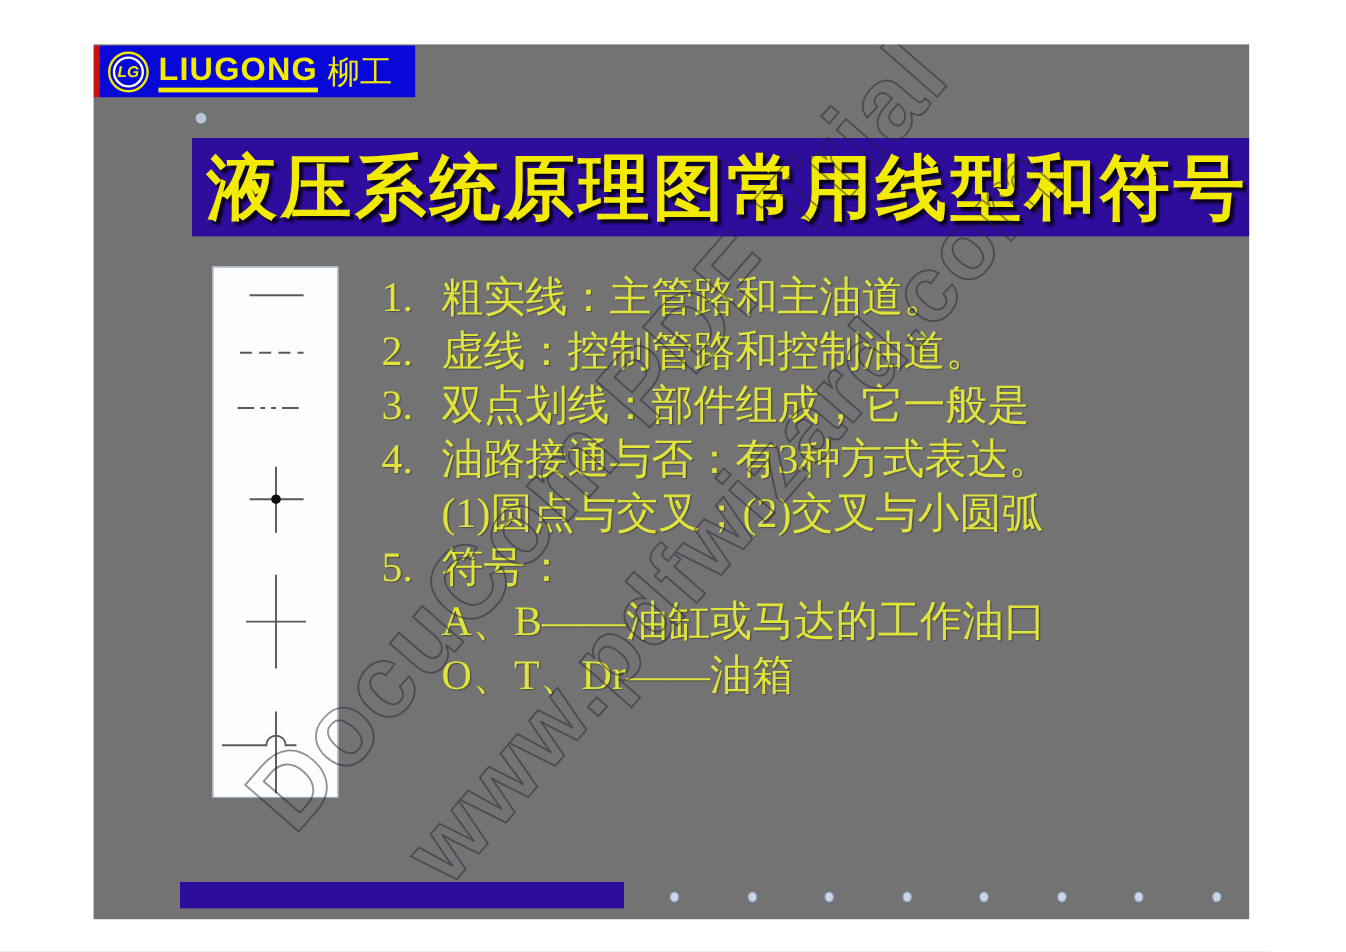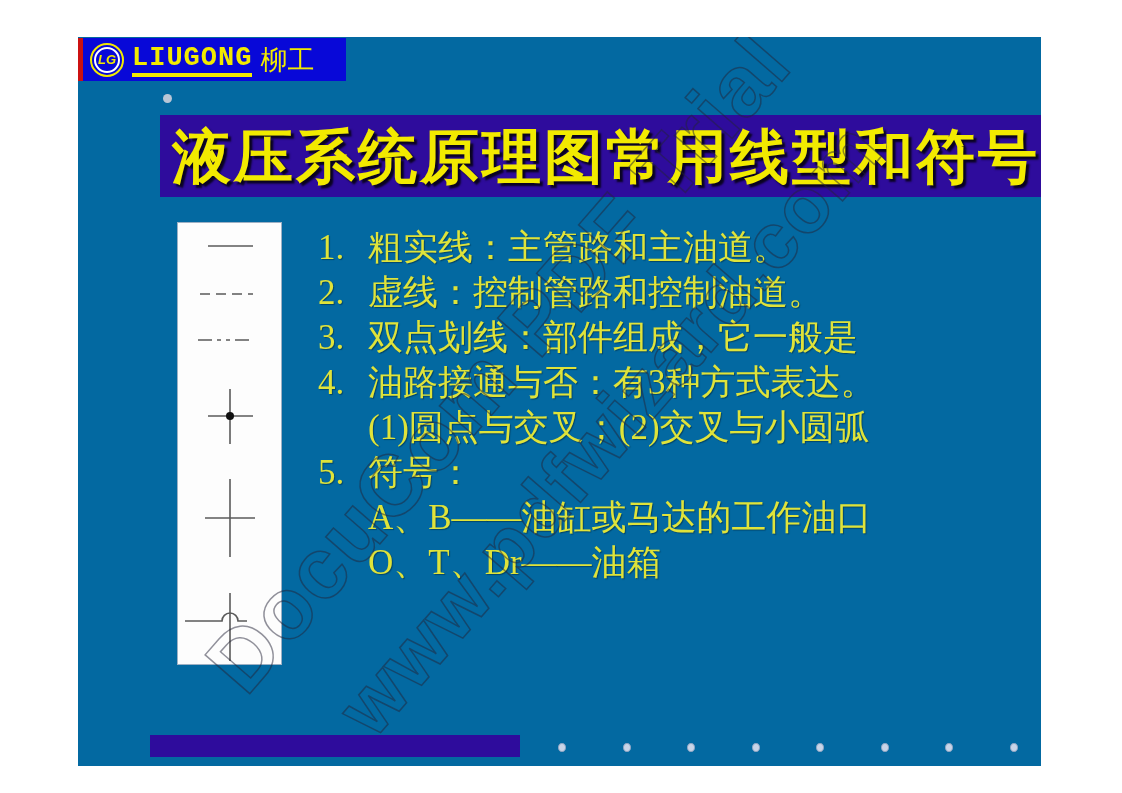--- a/index.html
+++ b/index.html
@@ -1,34 +1,34 @@
 <!DOCTYPE html>
 <html><head>
 <meta charset="utf-8">
 <style>
   * { margin: 0; padding: 0; box-sizing: border-box; }
   html,body { width: 1122px; height: 793px; background: #ffffff;
     font-family: "Liberation Serif", "DejaVu Serif", serif; }
   .page { position: relative; width: 1122px; height: 793px; background: #ffffff; overflow: hidden; }
 
   .slide { position: absolute; left: 78px; top: 37px; width: 963px; height: 729px;
-    background: #0369a1; overflow: hidden; }
+    background: #737373; overflow: hidden; }
 
   
   .logo-stripe { position: absolute; left: 0; top: 1px; width: 5px; height: 43px; background: #CC1111; }
   .logo-bar { position: absolute; left: 5px; top: 1px; width: 263px; height: 43px;
     background: #0808D8; display: flex; align-items: center; padding-left: 7px;
     font-family: "Liberation Sans", sans-serif; }
   .emblem { width: 34px; height: 34px; border-radius: 50%; border: 2px solid #F2EA00;
     display: flex; align-items: center; justify-content: center; flex: 0 0 auto; }
   .emblem-inner { width: 26px; height: 26px; border-radius: 50%; border: 2px solid #ffffff;
     display: flex; align-items: center; justify-content: center; }
   .emblem-inner span { color: #F2EA00; font-weight: bold; font-style: italic; font-size: 13px; }
   .brand { color: #F2EA00; font-weight: bold; font-size: 27px; letter-spacing: 1px;
-    margin-left: 8px; border-bottom: 4px solid #F2EA00; line-height: 30px; font-family: Liberation Mono, monospace; }
+    margin-left: 8px; border-bottom: 4px solid #F2EA00; line-height: 30px; }
   .brand-cn { color: #F2EA00; font-weight: normal; font-size: 27px; margin-left: 8px; }
 
   .bullet-dot { position: absolute; left: 85px; top: 57px; width: 9px; height: 9px;
     border-radius: 50%; background: #B9C6D6; }
 
   
   .title-bar { position: absolute; left: 82px; top: 78px; width: 881px; height: 82px;
     background: #2E0C9C; }
   .title-text { position: absolute; left: 12px; top: 0; width: 865px; height: 68px;
     line-height: 84px; font-size: 59px; font-weight: bold; color: #F2EA00;

